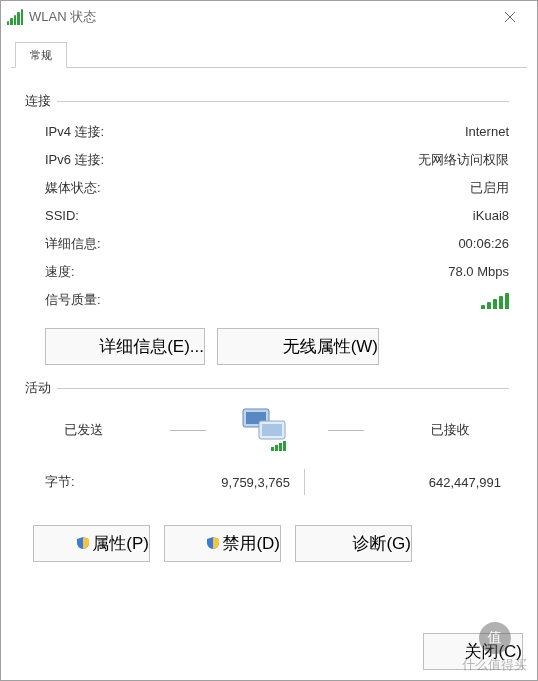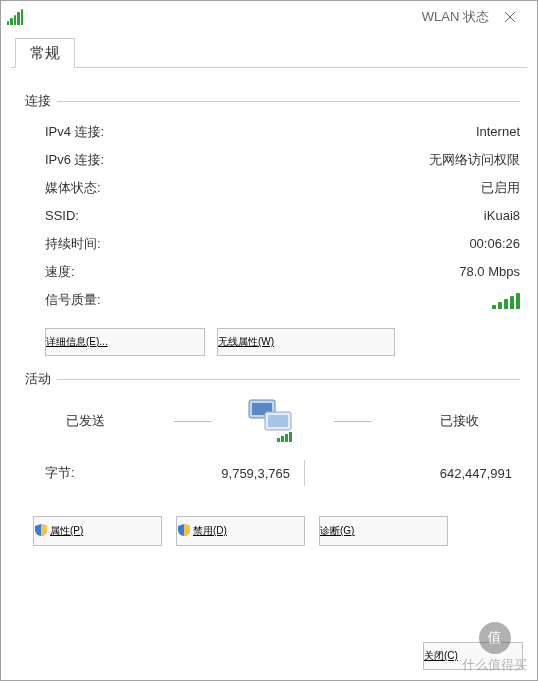--- a/index.html
+++ b/index.html
@@ -11,66 +11,65 @@
     box-sizing:border-box;
     border:1px solid #a0a0a0;
     position:relative;
   }
   
   .titlebar{
     height:32px;
     display:flex;align-items:center;
     padding:0 6px;
     background:#fff;
-    text-align:right;
   }
   .titlebar .icon{width:16px;height:16px;margin-right:6px;display:flex;align-items:flex-end;gap:1px;}
   .sigbar{display:inline-block;background:#2e9e3a;width:3px;border-radius:1px 1px 0 0;}
   .sigbar.s1{height:4px}.sigbar.s2{height:7px}.sigbar.s3{height:10px}.sigbar.s4{height:13px}.sigbar.s5{height:16px}
   .title{flex:1;color:#666;}
   .winclose{
     width:42px;height:28px;display:flex;align-items:center;justify-content:center;
     color:#666;font-family:Arial;
   }
   .winclose svg{stroke:#666;}
   
   .tabstrip{
     margin:6px 10px 0 10px;
     border-bottom:1px solid #ccc;
     position:relative;height:28px;
   }
   .tab{
     position:absolute;bottom:-1px;left:4px;
     background:#fff;border:1px solid #ccc;border-bottom:1px solid #fff;
-    padding:5px 14px 4px;font-size:15px;
-  }
-  
-  .content{padding:10px 17px 0 24px;}
+    padding:5px 14px 4px;font-size:11px;
+  }
+  
+  .content{padding:10px 28px 0 24px;}
   .section-hdr{
     display:flex;align-items:center;margin:14px 0 8px;
   }
   .section-hdr .lbl{white-space:nowrap;padding-right:6px;color:#333;}
   .section-hdr .hr{flex:1;height:1px;background:#ccc;}
   .row{
     display:flex;padding:5px 0 5px 20px;
     line-height:18px;
   }
   .row .k{flex:1;text-align:left;}
   .row .v{text-align:center;}
   .sigquality{display:flex;align-items:flex-end;gap:2px;height:18px;}
   .sigquality .sigbar{width:4px;}
   .btnrow{display:flex;gap:12px;margin:14px 0 4px 20px;}
   .btn{
     border:1px solid #bfbfbf;background:#f9f9f9;
-    padding:6px 0;font-size:10px;text-align:left;
-    font-family:inherit;cursor:default;text-decoration:underline;
+    padding:6px 0;font-size:17px;text-align:right;
+    font-family:inherit;cursor:default;
   }
   .btn.w1{width:160px;}
-  .btn.w2{width:178px;}
-  .btn.sm{width:129px;}
+  .btn.w2{width:162px;}
+  .btn.sm{width:117px;}
   
   .activity{
     display:flex;align-items:center;justify-content:center;
     margin:10px 0 6px;
     gap:28px;
   }
   .act-side{width:130px;text-align:center;}
   .act-dash{width:40px;height:1px;background:#bbb;}
   .act-center{width:72px;display:flex;align-items:center;justify-content:center;}
   .bytes-row{
@@ -140,21 +139,21 @@
   </div>
   <div class="row">
     <span class="k">媒体状态:</span>
     <span class="v">已启用</span>
   </div>
   <div class="row">
     <span class="k">SSID:</span>
     <span class="v">iKuai8</span>
   </div>
   <div class="row">
-    <span class="k">持续时间:</span>
+    <span class="k">详细信息:</span>
     <span class="v">00:06:26</span>
   </div>
   <div class="row">
     <span class="k">速度:</span>
     <span class="v">78.0 Mbps</span>
   </div>
   <div class="row">
     <span class="k">信号质量:</span>
     <span class="v">
       <span class="sigquality">

